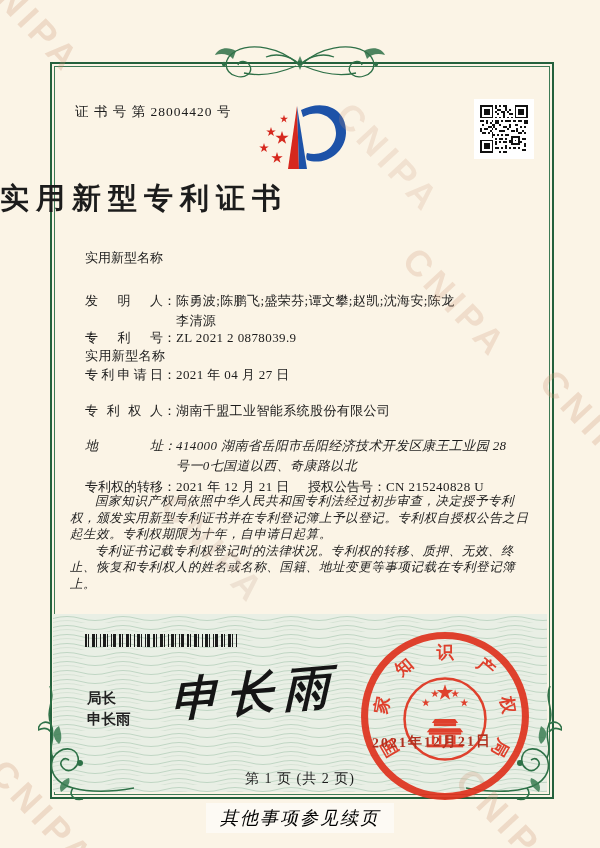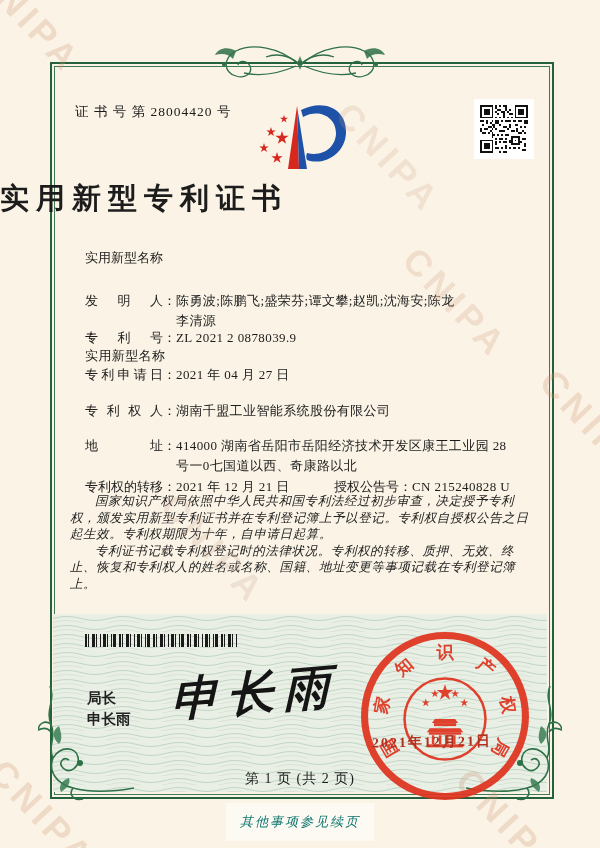--- a/index.html
+++ b/index.html
@@ -39,22 +39,22 @@
          font-size:29px;font-weight:700;letter-spacing:7px;z-index:2;}
 
   
   .frow{position:absolute;left:85px;width:432px;display:flex;align-items:flex-start;
         font-size:13px;line-height:19.5px;z-index:2;}
   .flabel{display:inline-block;width:78px;text-align:justify;text-align-last:justify;
           flex:0 0 78px;font-weight:500;}
   .colon{flex:0 0 13px;}
   .fval{flex:1;white-space:pre-line;letter-spacing:.4px;}
   .row-name{top:248px;flex-direction:column;} .row-inv{top:291px;} .row-pno{top:328px;align-items:flex-end;}
-  .row-fdate{top:365px;} .row-owner{top:401px;justify-content:flex-end;} .row-addr{top:436px;} .row-grant{top:477px;}
-  .pair2{position:absolute;left:223px;top:0;display:flex;width:210px;margin-left:26px;}
+  .row-fdate{top:365px;} .row-owner{top:401px;justify-content:flex-end;} .row-addr{top:436px;font-style:italic;} .row-grant{top:477px;}
+  .pair2{position:absolute;left:223px;top:0;display:flex;width:210px;}
   .pair2 .flabel{flex:0 0 65px;width:65px;}
 
   
   .legal{position:absolute;left:70px;top:493px;width:468px;z-index:2;
          font-style:italic;font-size:12.5px;line-height:16.6px;letter-spacing:.6px;color:#222;}
   .legal p{margin:0;text-indent:2em;}
 
   
   .band{position:absolute;left:53px;top:614px;width:494px;height:178px;z-index:1;overflow:hidden;}
   .barcode{position:absolute;left:32px;top:20px;width:154px;height:13px;
@@ -70,22 +70,22 @@
   .page-info{position:absolute;left:0;top:156px;width:100%;text-align:center;font-size:14px;letter-spacing:1px;}
 
   
   .seal{position:absolute;left:359px;top:630px;width:172px;height:172px;z-index:6;opacity:.93;}
   .seal-date{position:absolute;left:372px;top:733px;width:165px;z-index:7;
              font-size:14px;font-weight:700;letter-spacing:2px;color:#b03120;
              transform:rotate(-1deg);white-space:nowrap;}
 
   
   .cont{position:absolute;left:0;top:803px;width:100%;text-align:center;z-index:2;}
-  .cont span{display:inline-block;background:rgba(255,255,255,.55);padding:10px 14px;
-             font-style:italic;font-size:13px;letter-spacing:2px;color:#0f766e;}
+  .cont span{display:inline-block;background:rgba(255,255,255,.55);padding:3px 14px;
+             font-style:italic;font-size:18px;letter-spacing:2px;color:#000000;}
 </style>
 </head>
 <body>
 
 <div class="page">
 
   <div class="wm wm1">CNIPA</div>
   <div class="wm wm2">CNIPA</div>
   <div class="wm wm3">CNIPA</div>
   <div class="wm wm4">CNIPA</div>

